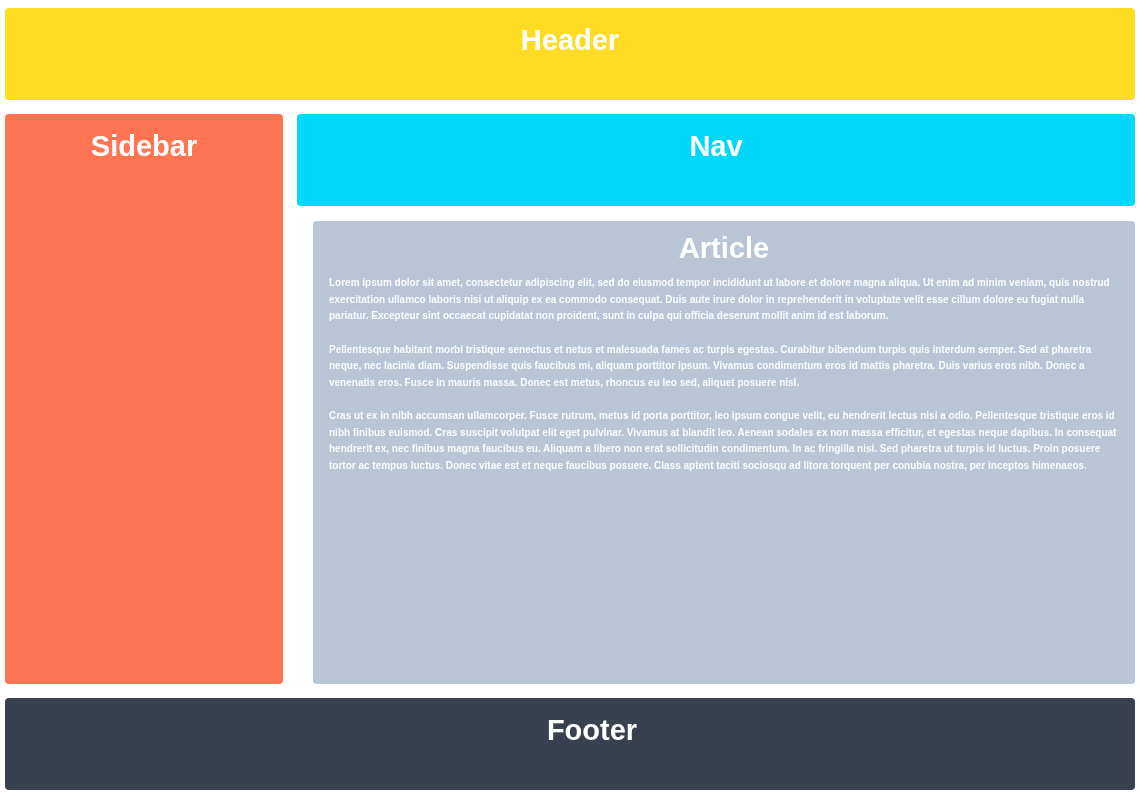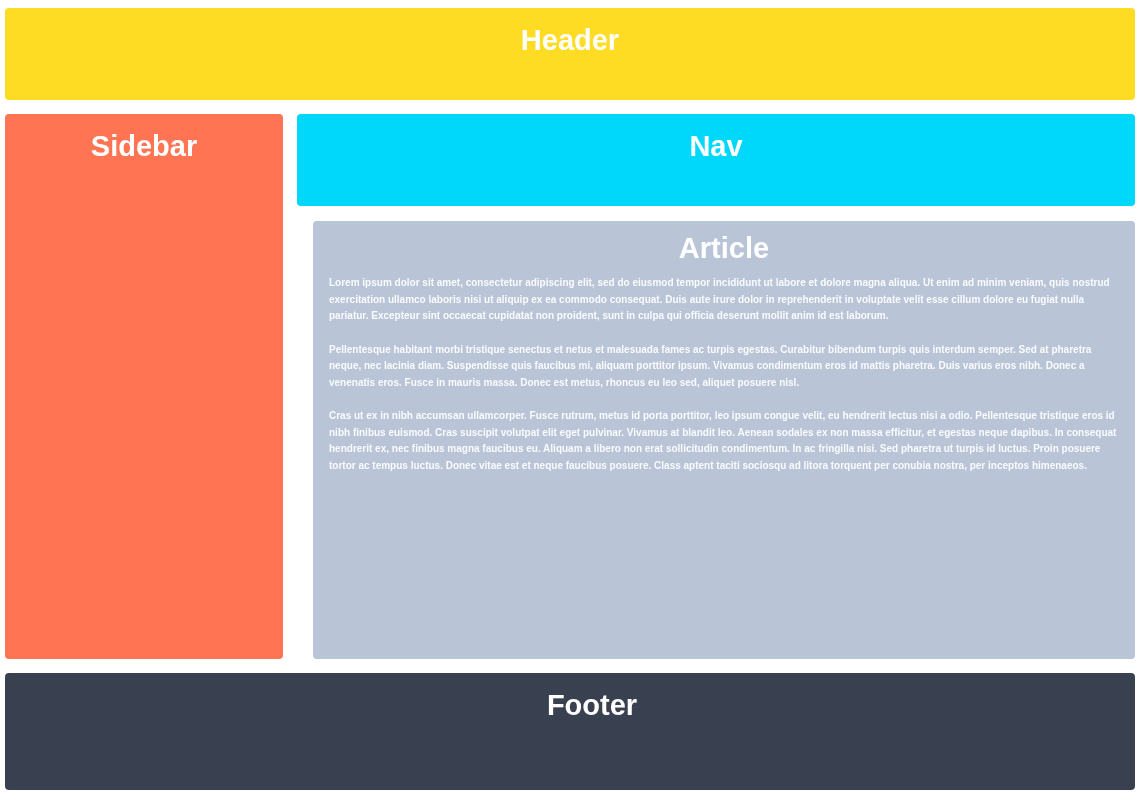--- a/index.html
+++ b/index.html
@@ -67,21 +67,21 @@
   }
   .article p {
     margin: 0 0 17px 0;
     padding: 0 16px;
     font-size: 10px;
     line-height: 16.5px;
     font-weight: 700;
     color: #fafbfd;
   }
   .page-footer {
-    height: 117px;
+    height: 92px;
     flex: 0 0 auto;
     background: var(--footer-bg, #394150);
     padding-left: 44px;
   }
 </style>
 </head>
 <body>
 
 <div class="page">
 

